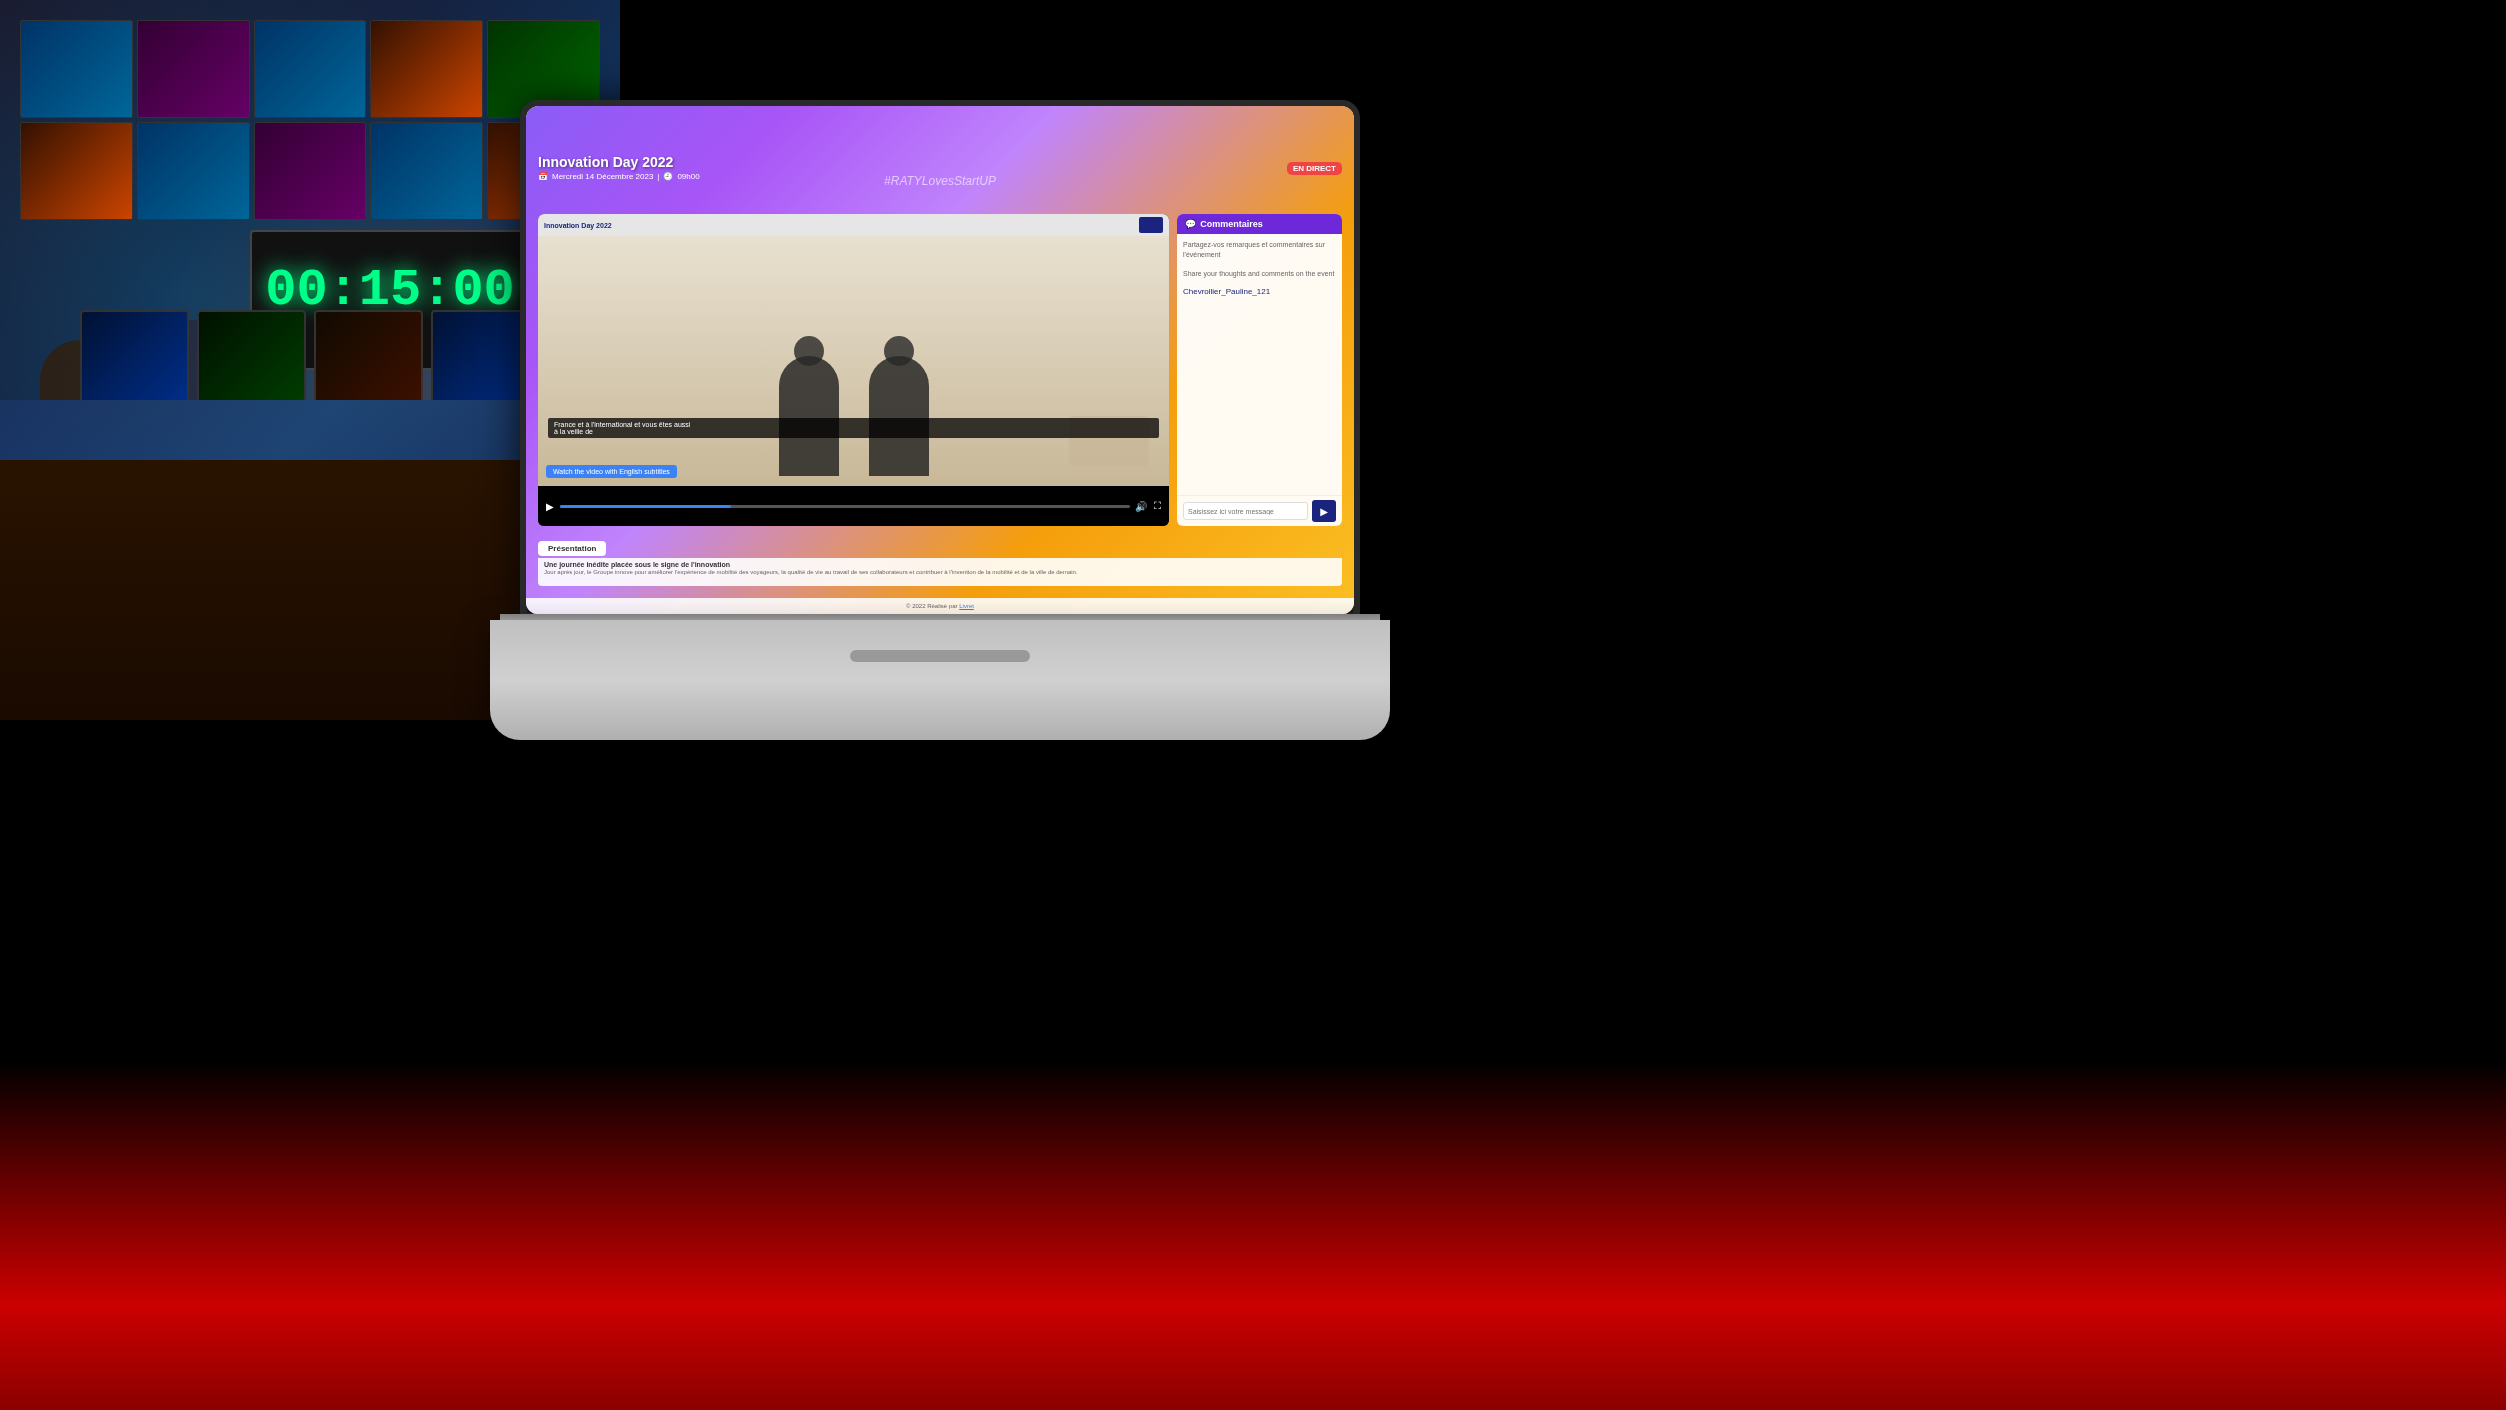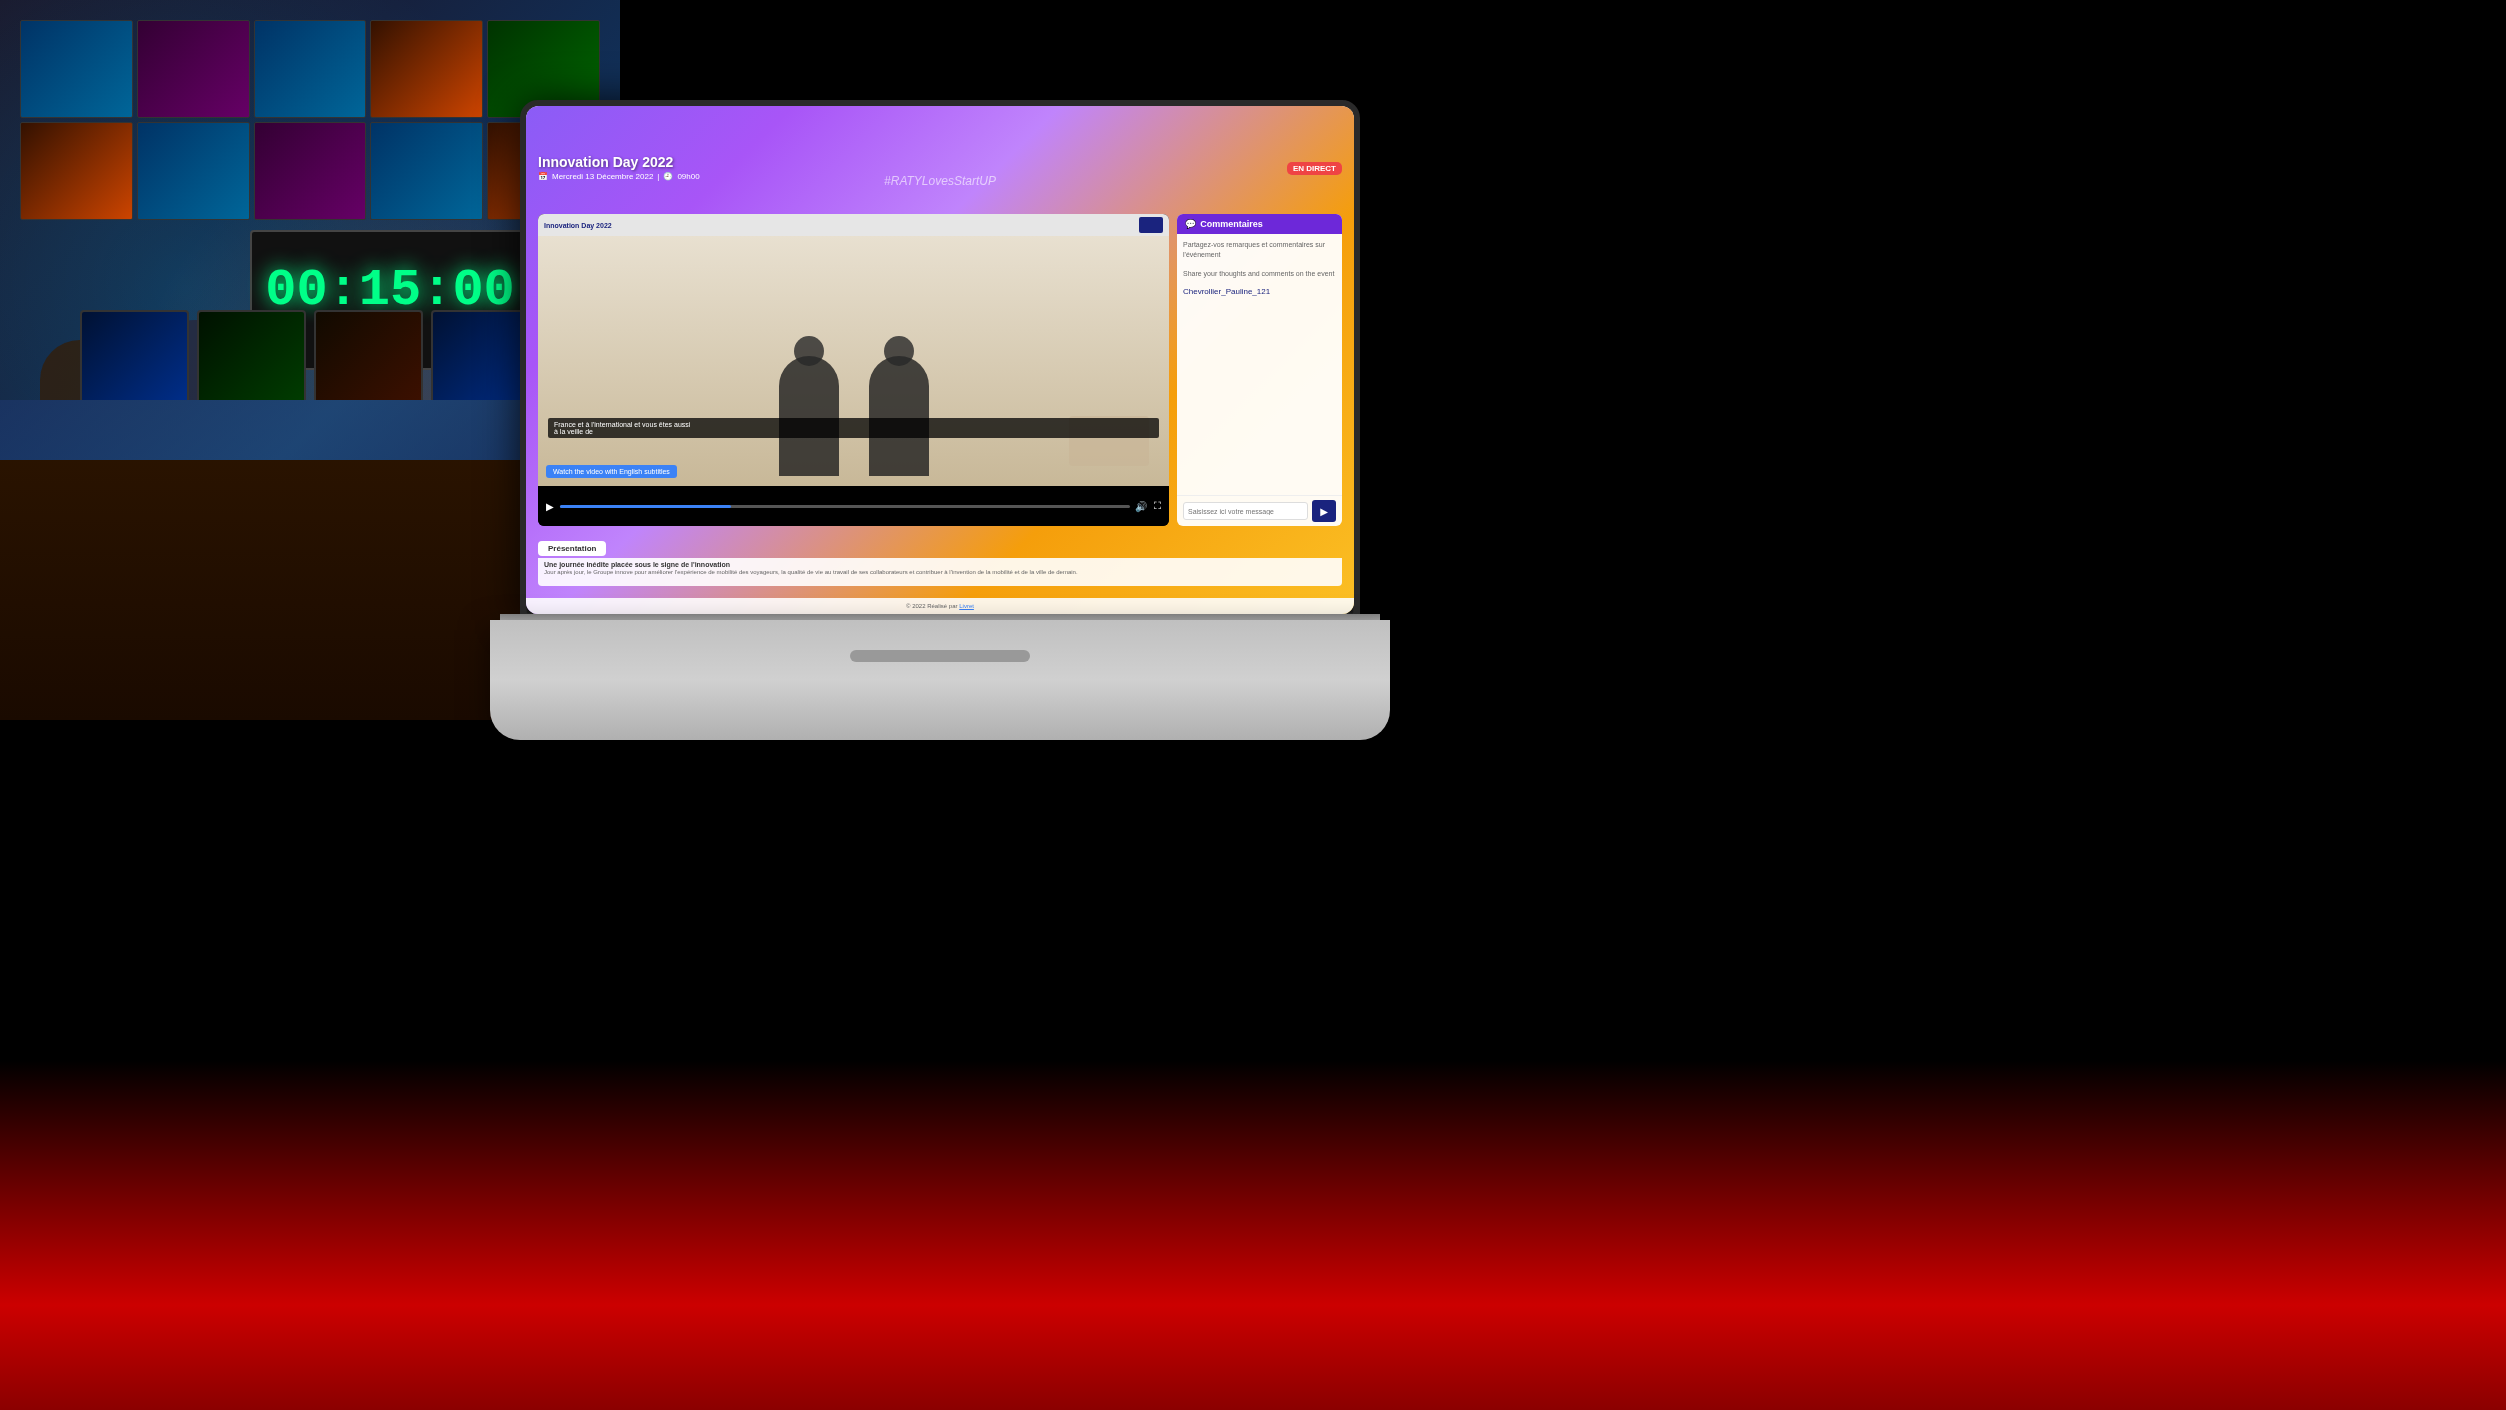--- a/index.html
+++ b/index.html
@@ -751,21 +751,21 @@
     <div class="website">
       <div class="site-bg">
 
 
         <div class="main-content">
 
           <div class="event-header">
             <div class="event-title">Innovation Day 2022</div>
             <div class="event-meta">
               <span>📅</span>
-              <span>Mercredi 13 Décembre 2022</span>
+              <span>Mercredi 14 Décembre 2023</span>
               <span>|</span>
               <span>🕘</span>
               <span>09h00</span>
             </div>
             <div class="live-badge">EN DIRECT</div>
           </div>
 
           <div class="hashtag">#RATYLovesStartUP</div>
 
           <div class="video-chat-row">

